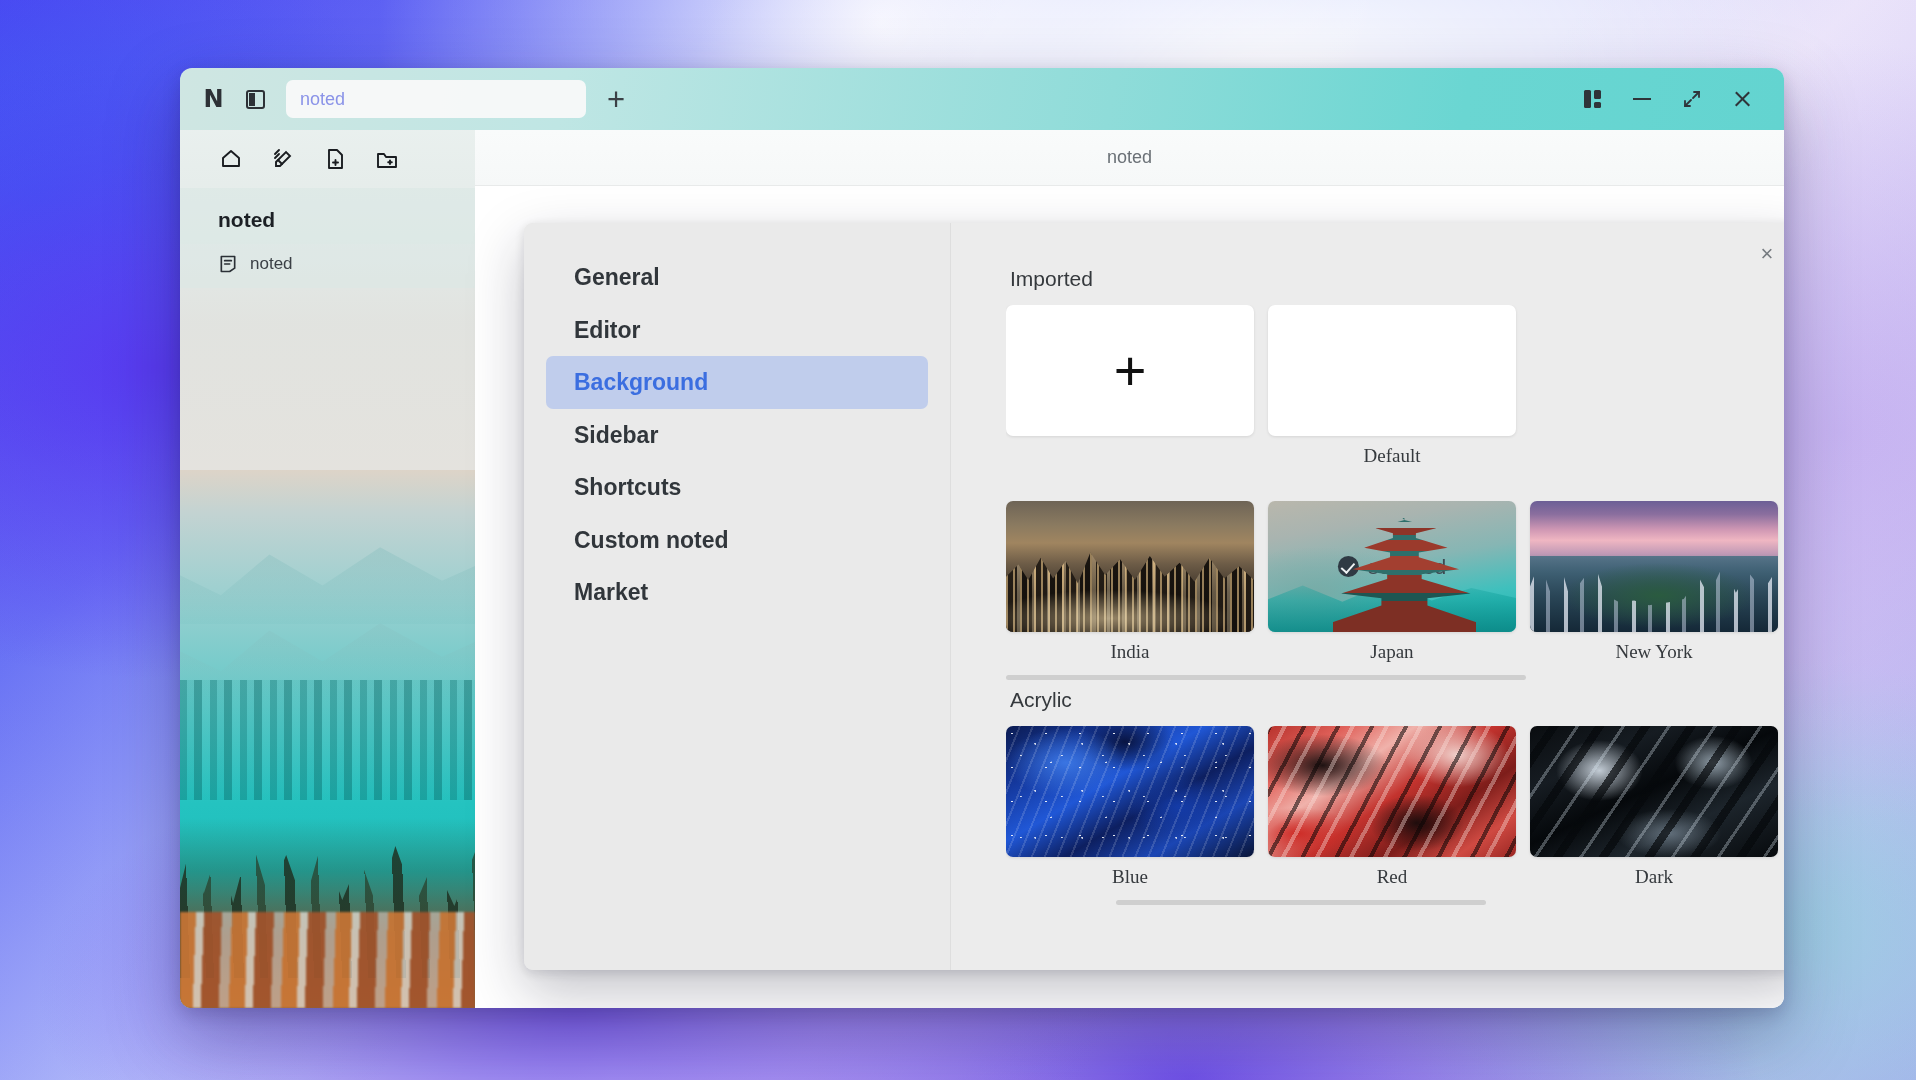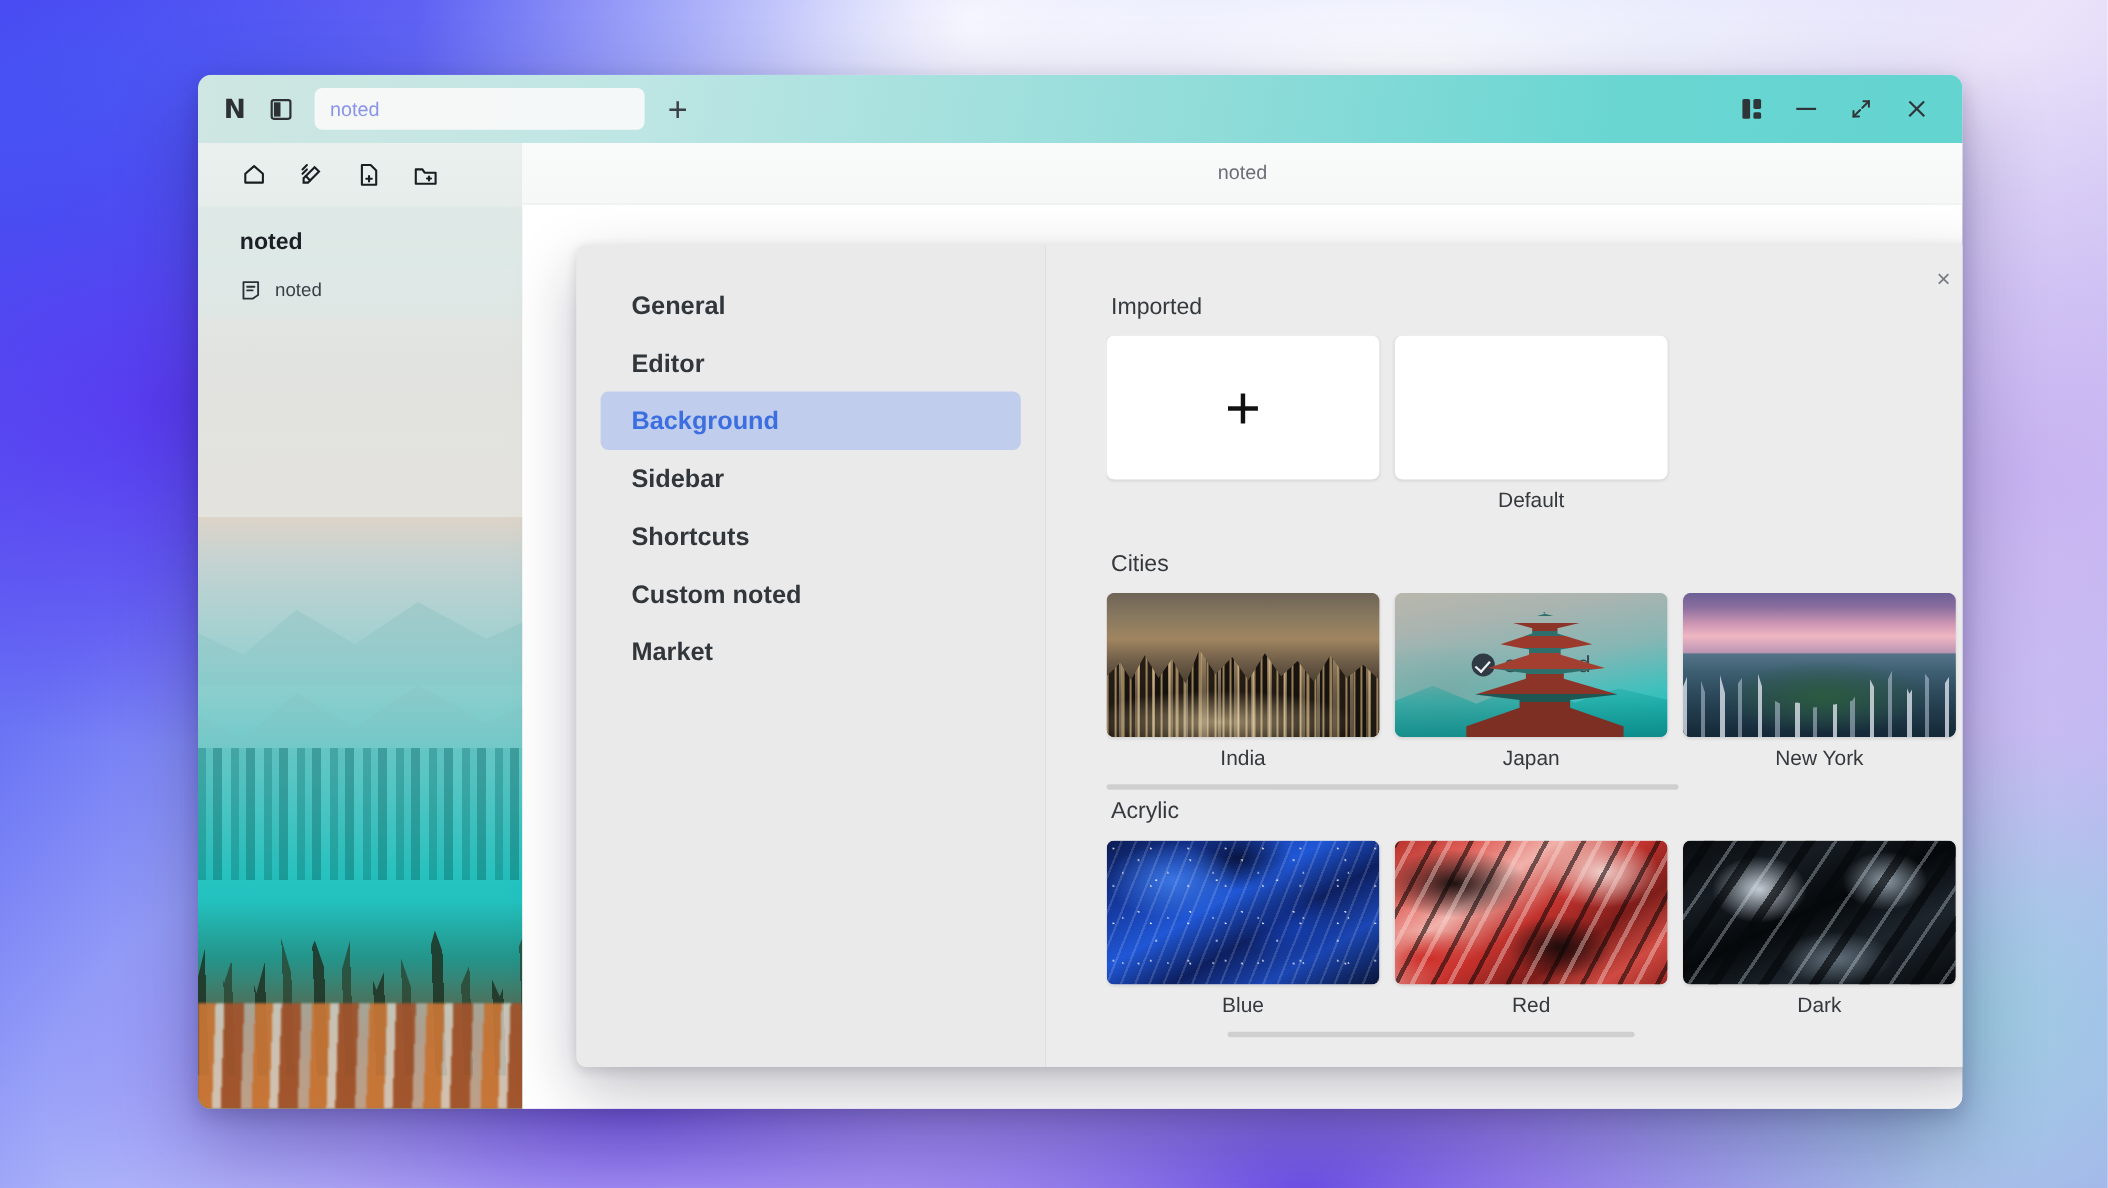--- a/index.html
+++ b/index.html
@@ -220,21 +220,21 @@
     display: flex; gap: 14px; align-items: flex-start;
     overflow: hidden;
   }
   .thumb-card { flex: none; }
   .thumb-img {
     width: 248px; height: 131px; border-radius: 7px;
     background: #fff; position: relative; overflow: hidden;
     box-shadow: 0 1px 3px rgba(0,0,0,0.10);
   }
   .thumb-label {
-    text-align: center; font-size: 19px; color: #35393d; margin-top: 9px;
+    text-align: center; font-size: 19px; color: #35393d; margin-top: 9px; font-family: Liberation Serif, serif;
   }
   .plus-card {
     display: flex; align-items: center; justify-content: center;
     font-size: 56px; font-weight: 300; color: #111; line-height: 0.7;
   }
 
   .selected-badge {
     position: absolute; left: 50%; top: 50%; transform: translate(-50%,-50%);
     display: flex; align-items: center; gap: 9px;
     font-size: 21px; color: #3e4850;
@@ -486,21 +486,20 @@
                   <span>+</span>
                 </div>
               </div>
               <div class="thumb-card">
                 <div class="thumb-img"></div>
                 <div class="thumb-label">Default</div>
               </div>
             </div>
           </div>
           <div class="section">
-            <div class="section-title">Cities</div>
             <div class="thumb-row">
               <div class="thumb-card">
                 <div class="thumb-img art-india"></div>
                 <div class="thumb-label">India</div>
               </div>
               <div class="thumb-card">
                 <div class="thumb-img art-japan">
                   <div class="selected-badge">
                     <span class="check-circle"></span>
                     <span>selected</span>

